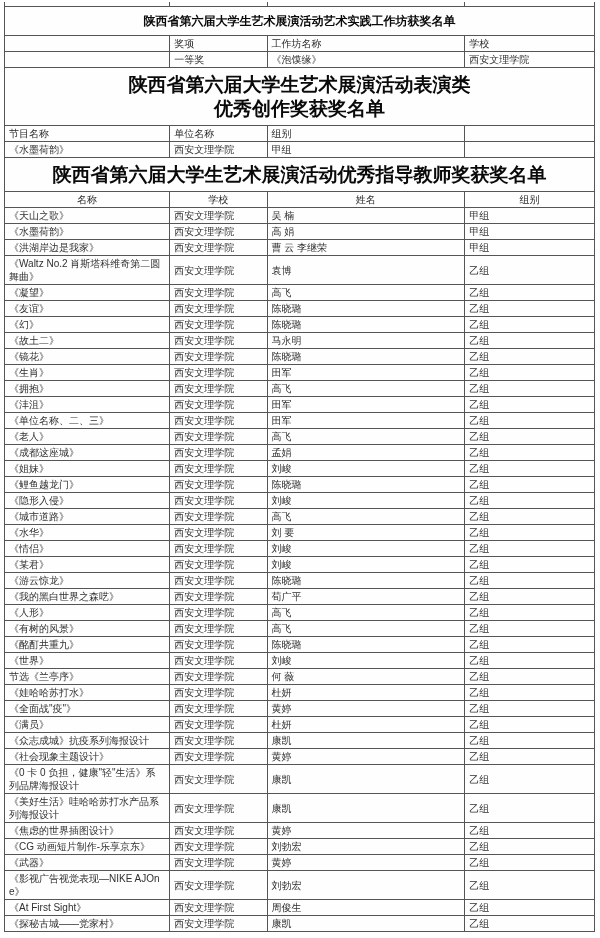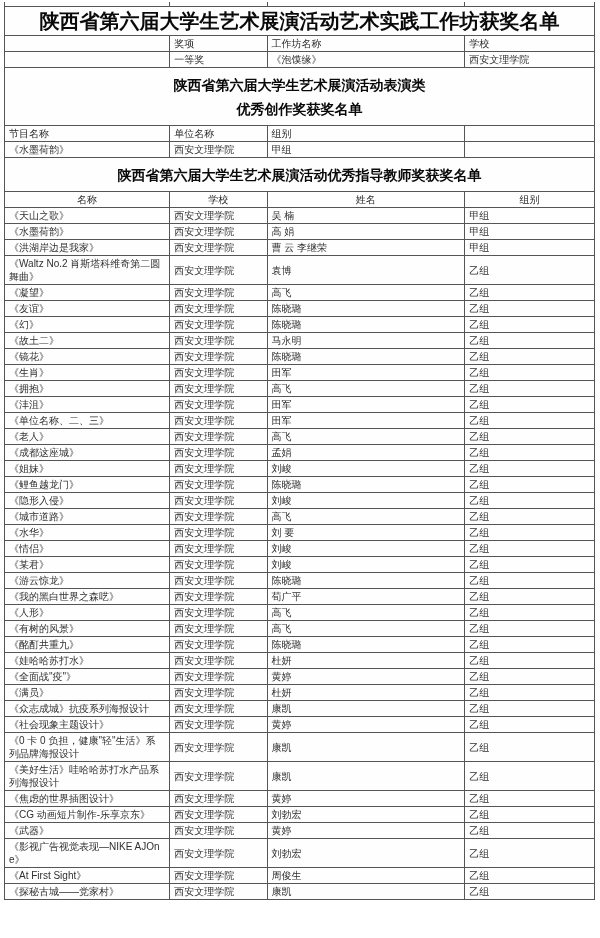--- a/index.html
+++ b/index.html
@@ -25,28 +25,28 @@
     word-break:break-all;
     vertical-align:middle;
     background:#fefefe;
   }
   tr.stub td {
     height:4px; padding:0; border-top:none; background:#fdfdfd;
   }
   td.title {
     text-align:center;
     font-weight:bold;
-    font-size:20px;
+    font-size:12px;
     line-height:21px;
     color:#0a0a0a;
     padding:4px 2px 3px 2px;
     word-break:normal;
     height:auto;
   }
-  td.title-lg { font-size:14px; line-height:24px; padding:5px 2px 4px 2px; }
+  td.title-lg { font-size:19px; line-height:24px; padding:5px 2px 4px 2px; }
   td.title-lg .tline { display:block; }
   tbody.hdr-center td { text-align:center; color:#2a2a2a;margin-left:24px; }
   tbody.hdr-left td { text-align:left; color:#2a2a2a;margin-top:16px; }
 </style>
 </head>
 <body>
 
 <div class="doc">
   <table class="awards">
     <colgroup>
@@ -282,20 +282,32 @@
           <td>高飞</td>
           <td>乙组</td>
         </tr>
         <tr>
           <td>《酩酊共重九》</td>
           <td>西安文理学院</td>
           <td>陈晓璐</td>
           <td>乙组</td>
         </tr>
         <tr>
+          <td>《世界》</td>
+          <td>西安文理学院</td>
+          <td>刘峻</td>
+          <td>乙组</td>
+        </tr>
+        <tr>
+          <td>节选《兰亭序》</td>
+          <td>西安文理学院</td>
+          <td>何 薇</td>
+          <td>乙组</td>
+        </tr>
+        <tr>
           <td>《娃哈哈苏打水》</td>
           <td>西安文理学院</td>
           <td>杜妍</td>
           <td>乙组</td>
         </tr>
         <tr>
           <td>《全面战"疫"》</td>
           <td>西安文理学院</td>
           <td>黄婷</td>
           <td>乙组</td>

